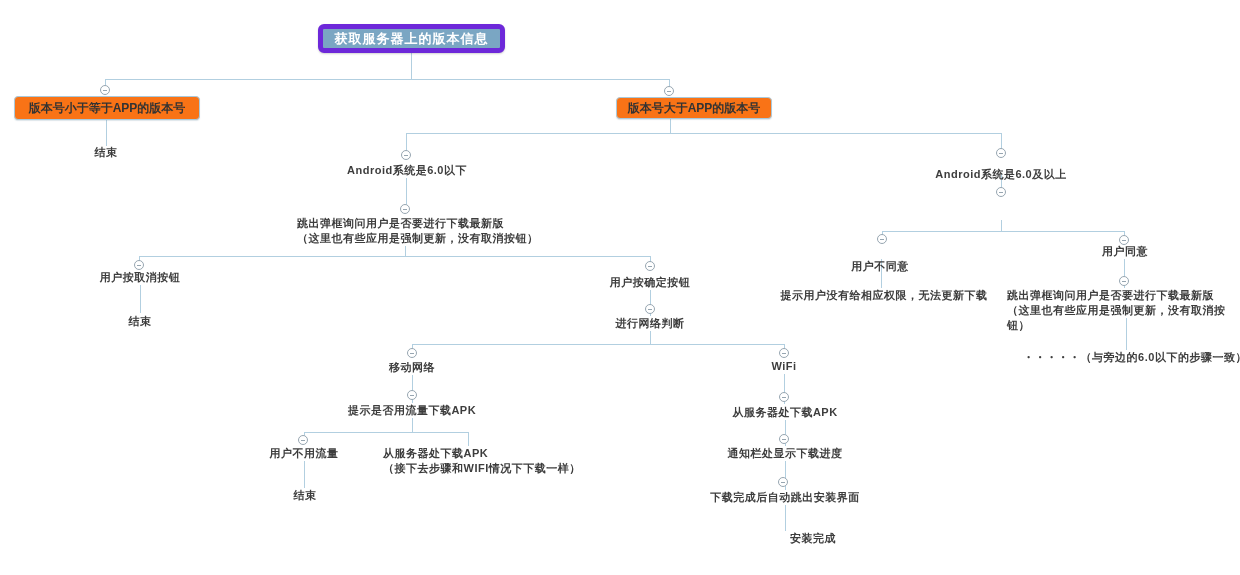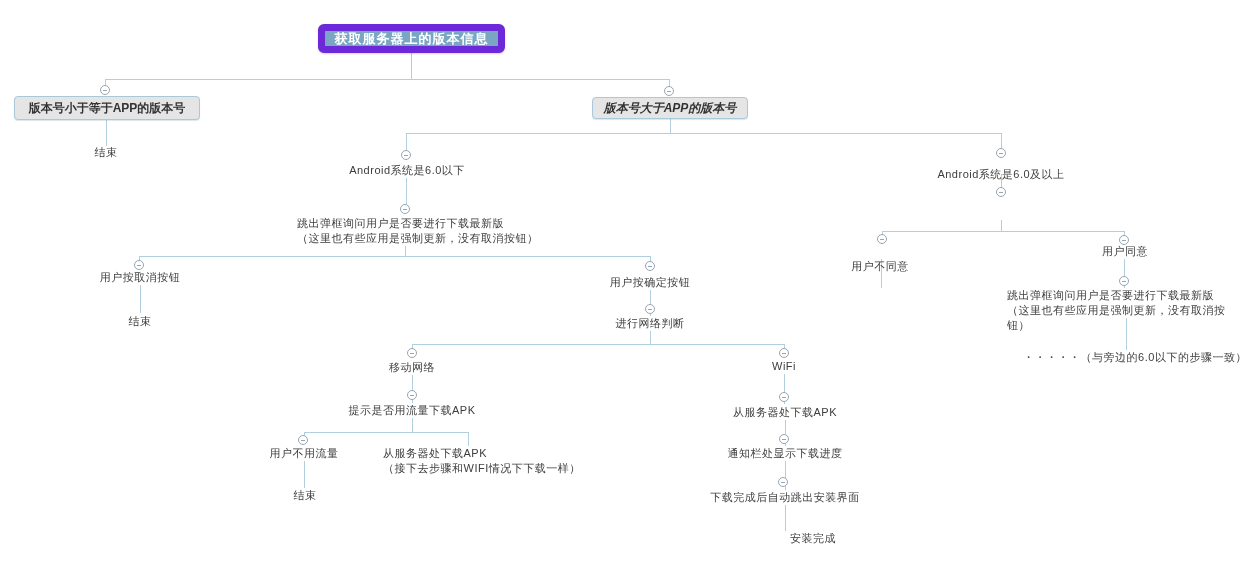--- a/index.html
+++ b/index.html
@@ -3,31 +3,31 @@
 <meta charset="utf-8">
 <style>
   html,body{margin:0;padding:0;background:#fff;}
   #canvas{
     position:relative;width:1240px;height:575px;background:#ffffff;overflow:hidden;
     font-family:"Liberation Sans","DejaVu Sans",sans-serif;
   }
   #wires{position:absolute;left:0;top:0;width:1240px;height:575px;}
   .node{
     position:absolute;font-size:11px;line-height:15px;color:#3d3d3d;
-    font-weight:400;white-space:pre-line;letter-spacing:0.5px;
+    font-weight:700;white-space:pre-line;letter-spacing:0.5px;
   }
   .ctr{transform:translate(-50%,-50%);text-align:center;white-space:nowrap;}
   .box{
     display:flex;align-items:center;justify-content:center;box-sizing:border-box;
-    background:#e5e5e5;border:1px solid #a9c9db;border-radius:4px;
+    background:#f97316;border:1px solid #a9c9db;border-radius:4px;
     font-weight:bold;font-size:12px;color:#333;white-space:nowrap;
     box-shadow:0 1px 1px rgba(120,150,170,.25);
   }
   .rootbox{
-    background:#7aa6c3;border:7px solid #6d28d9;border-radius:6px;
+    background:#7aa6c3;border:5px solid #6d28d9;border-radius:6px;
     color:#fff;font-size:13px;letter-spacing:1px;
     box-shadow:0 1px 2px rgba(0,0,0,.18);
   }
   .tog{
     position:absolute;width:10px;height:10px;box-sizing:border-box;
     border:1px solid #97a6b1;border-radius:50%;background:#fff;
     transform:translate(-50%,-50%);
   }
   .tog::after{
     content:"";position:absolute;left:2px;right:2px;top:3.5px;height:1px;background:#97a6b1;
@@ -59,34 +59,35 @@
       M785,505 L785,531
       M881,259 L881,288
       M1124,259 L1124,288
       M1126,318 L1126,350"></path>
   </svg>
 
   <div class="box rootbox" style="left:318px;top:24px;width:187px;height:29px;position:absolute;">获取服务器上的版本信息</div>
 
   <div class="box" style="position:absolute;left:14px;top:96px;width:186px;height:24px;">版本号小于等于APP的版本号</div>
 
-  <div class="box" style="position:absolute;left:592px;top:97px;width:156px;height:22px;font-style:italic;">版本号大于APP的版本号</div>
+  <div class="box" style="position:absolute;left:616px;top:97px;width:156px;height:22px;">版本号大于APP的版本号</div>
 
   <div class="node ctr" style="left:106px;top:152px;">结束</div>
   <div class="node ctr" style="left:407px;top:170px;">Android系统是6.0以下</div>
   <div class="node ctr" style="left:1001px;top:174px;">Android系统是6.0及以上</div>
   <div class="node ctr" style="left:140px;top:277px;">用户按取消按钮</div>
   <div class="node ctr" style="left:140px;top:321px;">结束</div>
   <div class="node ctr" style="left:650px;top:282px;">用户按确定按钮</div>
   <div class="node ctr" style="left:650px;top:323px;">进行网络判断</div>
   <div class="node ctr" style="left:412px;top:367px;">移动网络</div>
   <div class="node ctr" style="left:784px;top:366px;">WiFi</div>
   <div class="node ctr" style="left:880px;top:266px;">用户不同意</div>
   <div class="node ctr" style="left:1125px;top:251px;">用户同意</div>
   <div class="node ctr" style="left:412px;top:410px;">提示是否用流量下载APK</div>
+  <div class="node ctr" style="left:884px;top:295px;">提示用户没有给相应权限，无法更新下载</div>
   <div class="node ctr" style="left:304px;top:453px;">用户不用流量</div>
   <div class="node ctr" style="left:305px;top:495px;">结束</div>
   <div class="node ctr" style="left:785px;top:412px;">从服务器处下载APK</div>
   <div class="node ctr" style="left:785px;top:453px;">通知栏处显示下载进度</div>
   <div class="node ctr" style="left:785px;top:497px;">下载完成后自动跳出安装界面</div>
   <div class="node ctr" style="left:785px;top:538px;margin-left:28px;">安装完成</div>
   <div class="node ctr" style="left:1135px;top:357px;">・・・・・（与旁边的6.0以下的步骤一致）</div>
 
   <div class="node" style="left:297px;top:216px;">跳出弹框询问用户是否要进行下载最新版
 （这里也有些应用是强制更新，没有取消按钮）</div>

